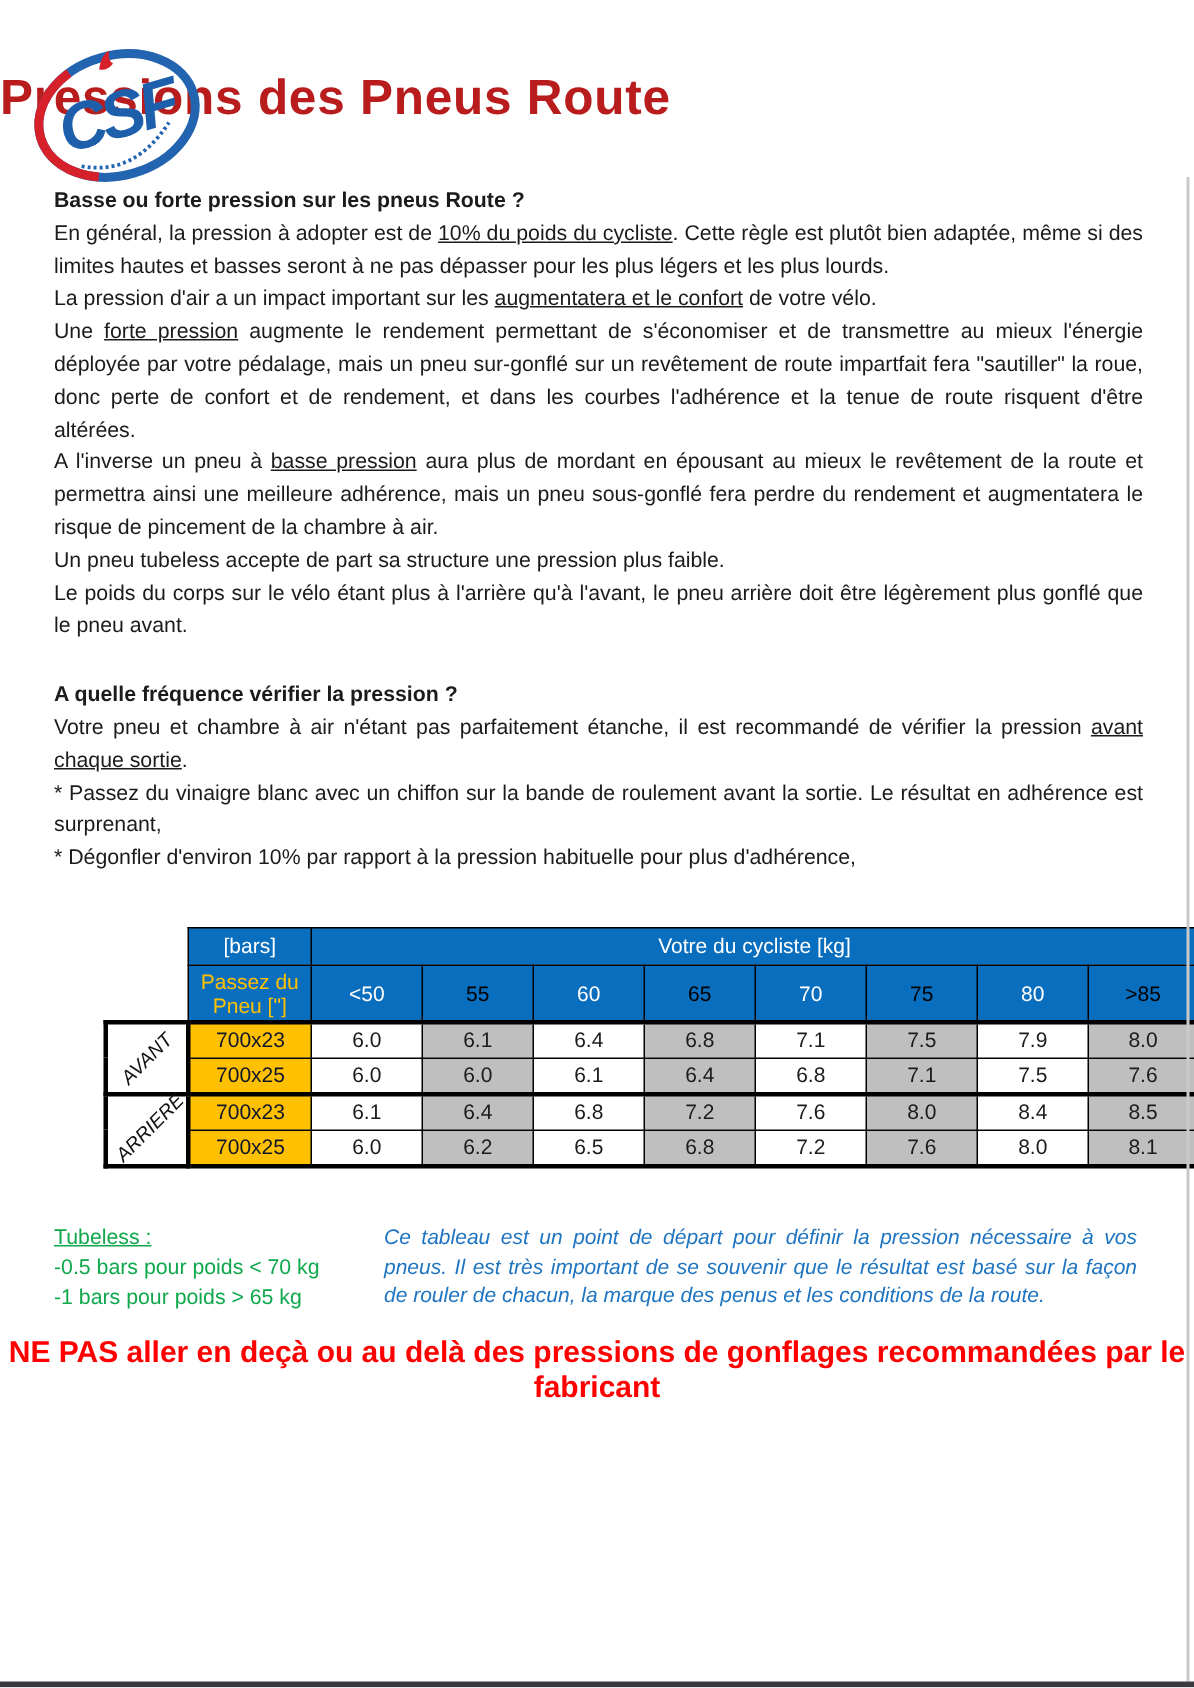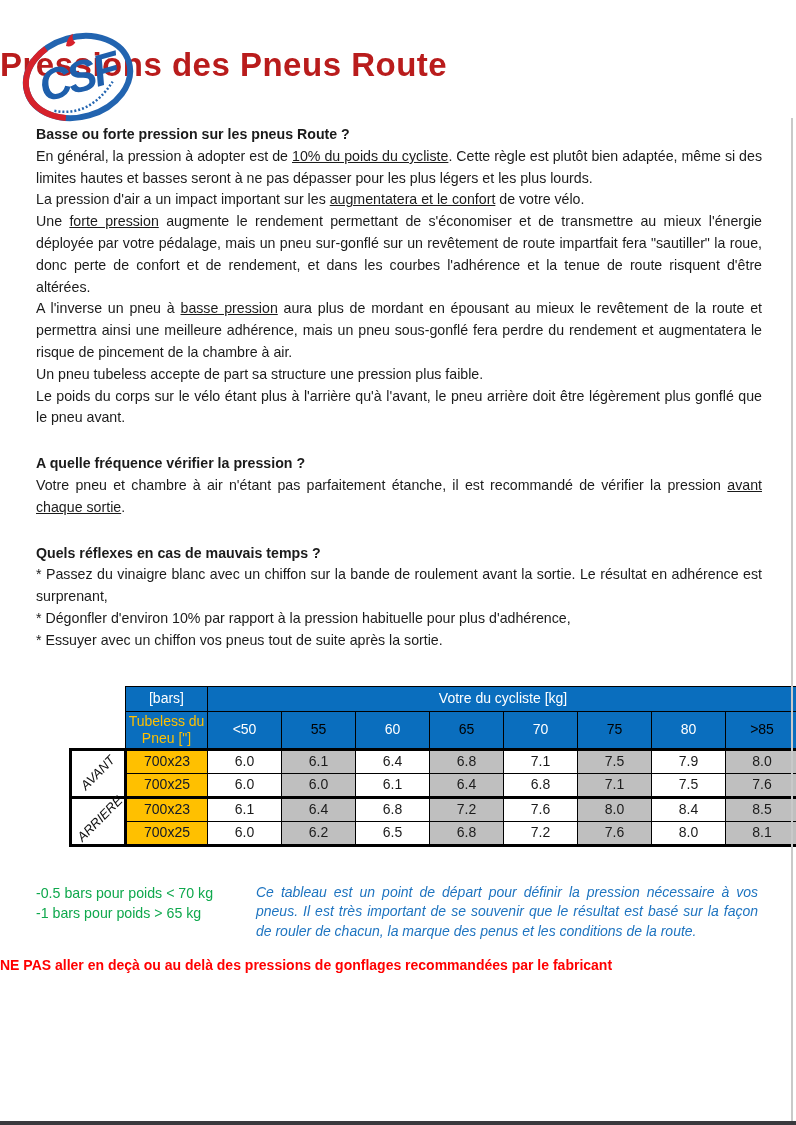--- a/index.html
+++ b/index.html
@@ -41,21 +41,21 @@
   .re { border-right:3px solid #000 !important; }
   
   .bottom-row { display:flex; padding:0 34px 0 36px; margin-top:36px; align-items:flex-start; }
   .tubeless { width:214px; color:#0fa84d; font-size:14.2px; line-height:20px; }
   .tubeless .t-title { text-decoration:underline; }
   .note {
     width:502px; margin-left:6px; color:#1e74c0; font-style:italic;
     font-size:14px; line-height:19.6px; text-align:justify;
   }
   .warning {
-    margin-top:16px; color:#ff0000; font-weight:bold; font-size:14px;
+    margin-top:16px; text-align:center; color:#ff0000; font-weight:bold; font-size:20px;
   }
   
   .edge-line { position:absolute; right:3px; top:118px; bottom:4px; width:2px; background:#c9c9c9; }
   .bottom-bar { position:absolute; left:0; right:0; bottom:0; height:4px; background:#3a3a3e; }
 </style>
 </head>
 <body>
 
 <div class="page">
 
@@ -78,24 +78,22 @@
     <p><span>En général, la pression à adopter est de </span><span class="u">10% du poids du cycliste</span><span>. Cette règle est plutôt bien adaptée, même si des limites hautes et basses seront à ne pas dépasser pour les plus légers et les plus lourds.</span></p>
     <p><span>La pression d'air a un impact important sur les </span><span class="u">augmentatera et le confort</span><span> de votre vélo.</span></p>
     <p><span>Une </span><span class="u">forte pression</span><span> augmente le rendement permettant de s'économiser et de transmettre au mieux l'énergie déployée par votre pédalage, mais un pneu sur-gonflé sur un revêtement de route impartfait fera "sautiller" la roue, donc perte de confort et de rendement, et dans les courbes l'adhérence et la tenue de route risquent d'être altérées.</span></p>
     <p><span>A l'inverse un pneu à </span><span class="u">basse pression</span><span> aura plus de mordant en épousant au mieux le revêtement de la route et permettra ainsi une meilleure adhérence, mais un pneu sous-gonflé fera perdre du rendement et augmentatera le risque de pincement de la chambre à air.</span></p>
     <p>Un pneu tubeless accepte de part sa structure une pression plus faible.</p>
     <p>Le poids du corps sur le vélo étant plus à l'arrière qu'à l'avant, le pneu arrière doit être légèrement plus gonflé que le pneu avant.</p>
 
     <p class="sec-head mt">A quelle fréquence vérifier la pression ?</p>
     <p><span>Votre pneu et chambre à air n'étant pas parfaitement étanche, il est recommandé de vérifier la pression </span><span class="u">avant chaque sortie</span><span>.</span></p>
 
-    <p class="sec-head mt">Quels réflexes en cas de mauvais temps ?</p>
     <p>* Passez du vinaigre blanc avec un chiffon sur la bande de roulement avant la sortie. Le résultat en adhérence est surprenant,</p>
     <p>* Dégonfler d'environ 10% par rapport à la pression habituelle pour plus d'adhérence,</p>
-    <p>* Essuyer avec un chiffon vos pneus tout de suite après la sortie.</p>
 
     <div class="table-wrap">
       <table class="ptable">
         <colgroup>
           <col style="width:55px">
             <col style="width:82px">
           <col style="width:74px">
             <col style="width:74px">
             <col style="width:74px">
             <col style="width:74px">
@@ -106,21 +104,21 @@
         </colgroup>
         <tbody>
             <tr class="row-unit">
           <td class="blank"></td>
           <th class="blue">[bars]</th>
           <th class="blue re" colspan="8">Votre du cycliste [kg]</th>
         </tr>
         <tr class="row-weights">
           <td class="blank"></td>
           <th class="blue" style="color:#ffc000;">
-            <span>Tubeless du</span><br>
+            <span>Passez du</span><br>
             <span>Pneu ["]</span>
           </th>
           <th class="blue">&lt;50</th>
           <th class="blue ylw">55</th>
           <th class="blue">60</th>
           <th class="blue ylw">65</th>
           <th class="blue">70</th>
           <th class="blue ylw">75</th>
           <th class="blue">80</th>
           <th class="blue ylw re">&gt;85</th>
@@ -175,20 +173,21 @@
           <td>8.0</td>
           <td class="g re">8.1</td>
         </tr>
       </tbody>
         </table>
     </div>
   </div>
 
   <div class="bottom-row">
     <div class="tubeless">
+      <div class="t-title">Tubeless :</div>
       <div>-0.5 bars pour poids &lt; 70 kg</div>
       <div>-1 bars pour poids &gt; 65 kg</div>
     </div>
     <div class="note">Ce tableau est un point de départ pour définir la pression nécessaire à vos pneus. Il est très important de se souvenir que le résultat est basé sur la façon de rouler de chacun, la marque des penus et les conditions de la route.</div>
   </div>
 
   <div class="warning">NE PAS aller en deçà ou au delà des pressions de gonflages recommandées par le fabricant</div>
 
   <div class="edge-line"></div>
   <div class="bottom-bar"></div>

